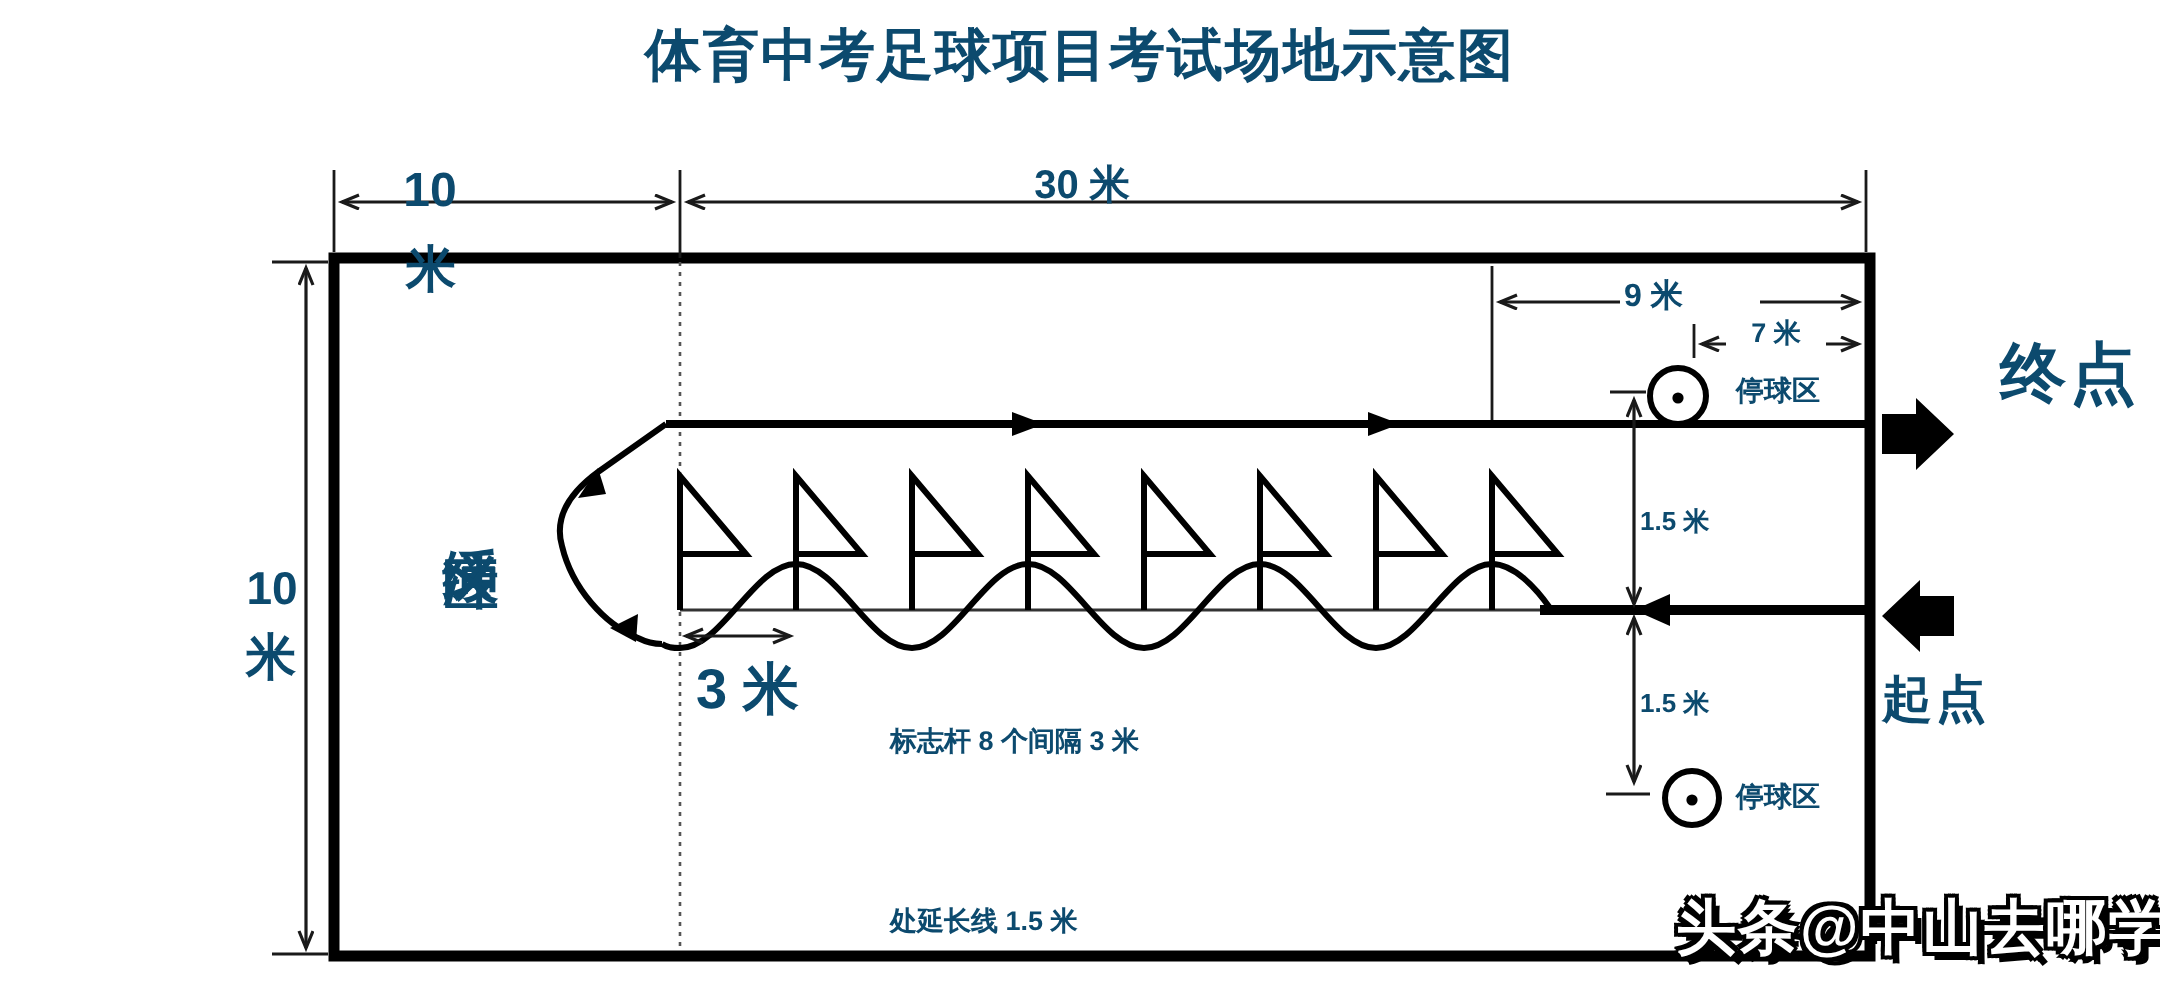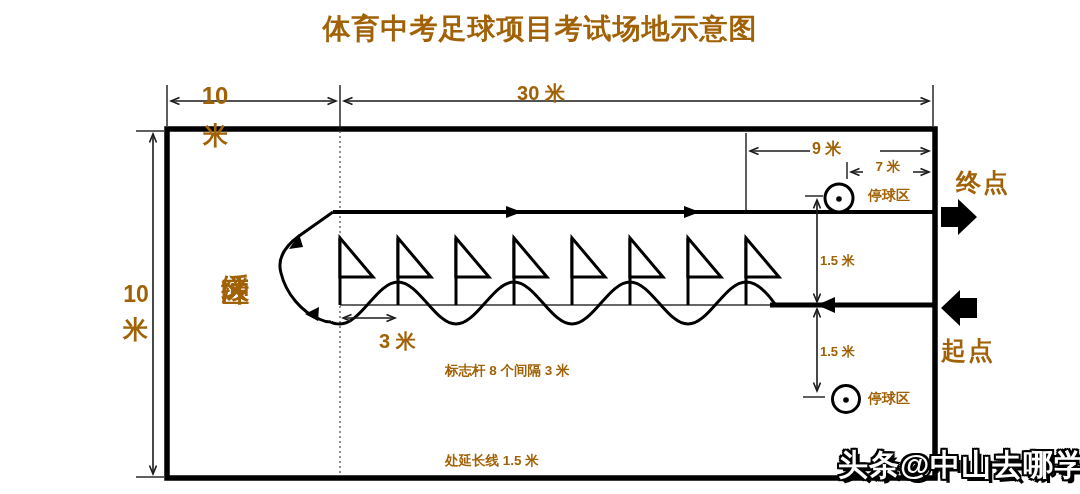--- a/index.html
+++ b/index.html
@@ -1,42 +1,42 @@
 <!DOCTYPE html>
 <html><head>
 <meta charset="utf-8">
 <style>
   html,body{margin:0;padding:0;background:#ffffff;}
   #stage{
     position:relative;width:1080px;height:494px;background:#ffffff;
     font-family:"Liberation Sans", sans-serif;overflow:hidden;
   }
-  .lbl{position:absolute;color:#a16207;font-weight:700;white-space:nowrap;line-height:1.1;}
+  .lbl{position:absolute;color:#0c4a6e;font-weight:700;white-space:nowrap;line-height:1.1;}
   .whitebg{background:#ffffff;padding:0 2px;}
   #title{
     left:270px;top:14px;width:540px;text-align:center;
     font-family:"Liberation Serif", serif;font-size:28px;letter-spacing:1px;
   }
   #dim-top-10-value{left:193px;top:83px;width:44px;font-size:24px;text-align:center;}
   #dim-top-10-unit{left:203px;top:122px;font-size:25px;}
   #dim-top-30{left:486px;top:82px;width:110px;font-size:20px;text-align:center;}
   #dim-left-10-value{left:120px;top:282px;width:32px;font-size:23px;text-align:center;}
   #dim-left-10-unit{left:123px;top:316px;font-size:25px;}
   #buffer-zone{
     left:219px;top:251px;font-size:28px;
     writing-mode:vertical-rl;text-orientation:upright;letter-spacing:3px;
   }
   #dim-9m{left:810px;top:140px;width:66px;font-size:16px;text-align:left;}
   #dim-4m{left:863px;top:160px;width:46px;font-size:13.5px;text-align:center;}
-  #dim-3m{left:348px;top:330px;font-size:20px;margin-left:31px;}
+  #dim-3m{left:348px;top:330px;font-size:28px;}
   #dim-15-upper{left:820px;top:254px;font-size:13px;}
   #dim-15-lower{left:820px;top:345px;font-size:13px;}
   #stop-zone-top{left:868px;top:188px;font-size:14px;}
   #stop-zone-bottom{left:868px;top:391px;font-size:14px;}
-  #finish-label{left:956px;top:169px;font-size:25px;letter-spacing:2px;}
+  #finish-label{left:1000px;top:169px;font-size:33px;letter-spacing:2px;}
   #start-label{left:941px;top:337px;font-size:25px;letter-spacing:2px;}
   .note{left:445px;font-size:13.5px;}
   #note-0{top:364px;} #note-1{top:394px;} #note-2{top:424px;} #note-3{top:454px;}
   #watermark{
     left:838px;top:448px;font-size:30px;letter-spacing:1px;color:#ffffff;
     text-shadow:-2px -2px 0 #000,2px -2px 0 #000,-2px 2px 0 #000,2px 2px 0 #000,
                 -2px 0 0 #000,2px 0 0 #000,0 -2px 0 #000,0 2px 0 #000,4px 4px 0 #000;
   }
   svg{position:absolute;left:0;top:0;}
 </style>

